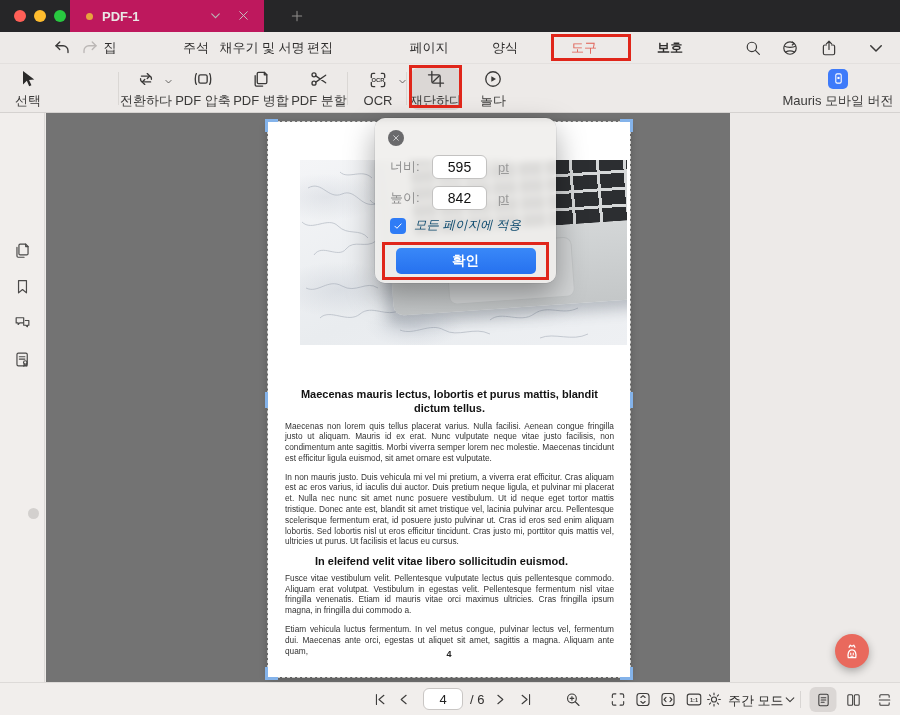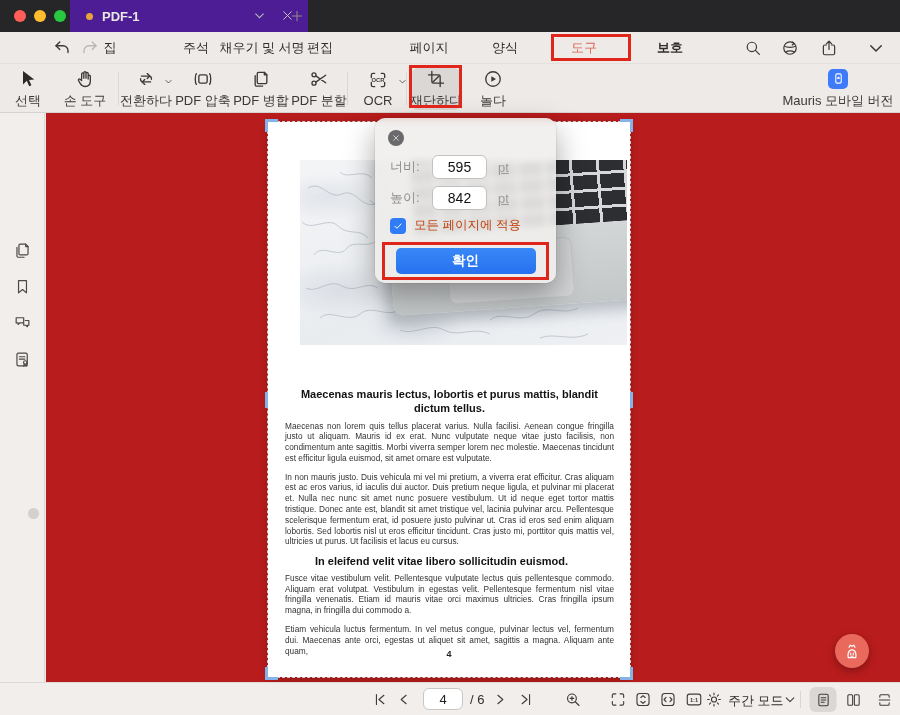--- a/index.html
+++ b/index.html
@@ -3,21 +3,21 @@
 <meta charset="utf-8">
 <style>
   * { margin:0; padding:0; box-sizing:border-box; }
   html,body { background:#555; }
   body { font-family:"Liberation Sans","DejaVu Sans",sans-serif; }
   .app { position:relative; width:900px; height:715px; background:#EDEAE8; overflow:hidden; }
 
   
   .titlebar { position:absolute; left:0; top:0; width:900px; height:32px; background:#262628; }
   .tl { position:absolute; top:10px; width:12px; height:12px; border-radius:50%; }
-  .tab { position:absolute; left:70px; top:0; width:238px; height:32px; background:#4c1d95; display:flex; align-items:center; }
+  .tab { position:absolute; left:70px; top:0; width:194px; height:32px; background:#be185d; display:flex; align-items:center; }
   .tab-dot { width:7px; height:7px; border-radius:50%; background:#E8A33D; margin-left:16px; }
   .tab-title { color:#E9E7E5; font-size:13px; font-weight:bold; margin-left:9px; }
   .tab-chev { position:absolute; right:42px; top:9px; width:13px; height:13px; stroke:#B9B7B5; fill:none; stroke-width:2; stroke-linecap:round; }
   .tab-close { position:absolute; right:14px; top:9px; width:13px; height:13px; stroke:#C4C2C0; fill:none; stroke-width:1.8; stroke-linecap:round; }
   .tab-plus { position:absolute; left:290px; top:9px; width:14px; height:14px; stroke:#8F8D8B; fill:none; stroke-width:1.8; stroke-linecap:round; }
 
   
   .menubar { position:absolute; left:0; top:32px; width:900px; height:32px; background:#EDEAE8; border-bottom:1px solid #E3E0DE; }
   .mtab { position:absolute; top:0; height:32px; line-height:32px; transform:translateX(-50%); font-size:13px; color:#2F2E2D; white-space:nowrap; cursor:default; }
   .mtab.active { color:#E06055; }
@@ -34,21 +34,21 @@
   .tdiv { position:absolute; top:8px; width:1px; height:33px; background:#DAD7D4; }
   .brandicon { width:20px; height:20px; border-radius:5px; display:flex; align-items:center; justify-content:center; }
 
   
   .redbox { position:absolute; border:3px solid #E0261A; z-index:60; pointer-events:none; }
 
   
   .sidebar { position:absolute; left:0; top:113px; width:45px; height:569px; background:#F1EEEC; border-right:1px solid #DCD9D7; }
   .sicon { position:absolute; left:13px; width:19px; height:19px; stroke:#4A4948; fill:none; stroke-width:1.5; stroke-linecap:round; stroke-linejoin:round; }
   .side-handle { position:absolute; left:28px; top:395px; width:11px; height:11px; border-radius:50%; background:#D3D0CE; }
-  .canvas { position:absolute; left:46px; top:113px; width:854px; height:569px; background:#b91c1c; }
+  .canvas { position:absolute; left:46px; top:113px; width:684px; height:569px; background:#737373; }
 
   
   .page { position:absolute; left:222px; top:9px; width:362px; height:555px; background:#FFFFFF; outline:1.5px dashed #CFCFCD; box-shadow:0 2px 8px rgba(0,0,0,.25); }
   .handle { position:absolute; z-index:5; }
   .h-tl { left:-3px; top:-3px; width:13px; height:13px; border-left:3px solid #84B3EA; border-top:3px solid #84B3EA; }
   .h-tr { right:-3px; top:-3px; width:13px; height:13px; border-right:3px solid #84B3EA; border-top:3px solid #84B3EA; }
   .h-bl { left:-3px; bottom:-3px; width:13px; height:13px; border-left:3px solid #84B3EA; border-bottom:3px solid #84B3EA; }
   .h-br { right:-3px; bottom:-3px; width:13px; height:13px; border-right:3px solid #84B3EA; border-bottom:3px solid #84B3EA; }
   .h-ml { left:-3px; top:270px; width:3px; height:16px; background:#84B3EA; }
   .h-mr { right:-3px; top:270px; width:3px; height:16px; background:#84B3EA; }
@@ -84,21 +84,21 @@
     box-shadow:0 12px 30px rgba(0,0,0,.35), 0 0 0 .5px rgba(0,0,0,.12); }
   .dlg-close { position:absolute; left:13px; top:12px; width:16px; height:16px; border-radius:50%; background:#6A6A6C; display:flex; align-items:center; justify-content:center; }
   .dlg-close svg { width:8px; height:8px; stroke:#EFEFEF; stroke-width:2.2; stroke-linecap:round; }
   .dlg-row { position:absolute; left:15px; display:flex; align-items:center; }
   .dlg-label { font-size:13px; color:#8E8E8E; width:42px; }
   .dlg-input { width:55px; height:24px; border:1px solid #C3C2C1; border-radius:6px; background:#fff; text-align:center; font-size:14px; color:#111; font-family:inherit; outline:none; }
   .dlg-unit { font-size:13px; color:#9A9A9A; margin-left:11px;text-decoration:underline; }
   .dlg-check-row { position:absolute; left:15px; top:99px; display:flex; align-items:center; gap:8px; }
   .checkbox { width:16px; height:16px; border-radius:4px; background:#2F7CF6; display:flex; align-items:center; justify-content:center; }
   .checkbox svg { width:10px; height:10px; stroke:#fff; stroke-width:2.4; fill:none; stroke-linecap:round; stroke-linejoin:round; }
-  .dlg-check-label { font-size:12.5px; color:#c2410c; }
+  .dlg-check-label { font-size:12.5px; color:#0c4a6e;font-style:italic; }
   .confirm-wrap { position:absolute; left:7px; top:124px; width:167px; height:38px; border:3px solid #E0261A; display:flex; align-items:center; justify-content:center; }
   .confirm-btn { width:140px; height:26px; border:none; border-radius:5px; background:linear-gradient(180deg,#3988F8,#2671EF); color:#fff; font-size:13.5px; font-weight:bold; font-family:inherit; }
 
   
   .robot { position:absolute; left:835px; top:634px; width:34px; height:34px; border-radius:50%; background:#E9695D; box-shadow:0 3px 8px rgba(0,0,0,.3); display:flex; align-items:center; justify-content:center; z-index:30; }
 
   
   .statusbar { position:absolute; left:0; top:682px; width:900px; height:33px; background:#F1EEEC; border-top:1px solid #DDDAD8; }
   .sbi { position:absolute; top:8px; transform:translateX(-50%); width:17px; height:17px; stroke:#3E3D3C; fill:none; stroke-width:1.6; stroke-linecap:round; stroke-linejoin:round; }
   .pageinput { position:absolute; left:423px; top:5px; width:40px; height:22px; border:1px solid #C9C6C4; border-radius:6px; background:#fff; text-align:center; font-size:13px; color:#222; font-family:inherit; outline:none; }
@@ -167,26 +167,20 @@
         <path d="M5 9l7 7 7-7"></path>
       </svg>
   </div>
 
   <div class="toolbar">
     <div class="titem" style="left:28px;">
       <svg class="ticon" viewBox="0 0 24 24">
           <path d="M6 2.5v16l4.6-4.3 2.8 6.4 2.7-1.2-2.8-6.3 6.2-.6z" fill="#2B2A29" stroke="none"></path>
         </svg>
       <div class="tlabel">선택</div>
-    </div>
-    <div class="titem" style="left:85px;">
-      <svg class="ticon" viewBox="0 0 24 24">
-          <path d="M8 12V6a1.3 1.3 0 0 1 2.6 0v5M10.6 11V4.5a1.3 1.3 0 0 1 2.6 0V11M13.2 11V5.4a1.3 1.3 0 0 1 2.6 0V12M15.8 12V8.6a1.3 1.3 0 0 1 2.6 0v5.9c0 4-2.4 6.5-6.1 6.5-2.9 0-4.5-1-5.9-3.4l-2.2-3.8c-.7-1.2.8-2.5 1.9-1.6L8 13.8"></path>
-        </svg>
-      <div class="tlabel">손 도구</div>
     </div>
     <div class="tdiv" style="left:118px;"></div>
     <div class="titem" style="left:146px;">
       <svg class="ticon" viewBox="0 0 24 24">
           <path d="M6.5 8.5h9a3 3 0 0 1 3 3v.8M17.5 15.5h-9a3 3 0 0 1-3-3v-.8"></path>
           <path d="M13.5 5.5l3 3-3 3M10.5 18.5l-3-3 3-3"></path>
         </svg>
       <div class="tlabel">전환하다</div>
       <svg class="tchev" style="left:54px; top:9px;" viewBox="0 0 24 24">
           <path d="M5 9l7 7 7-7"></path>

